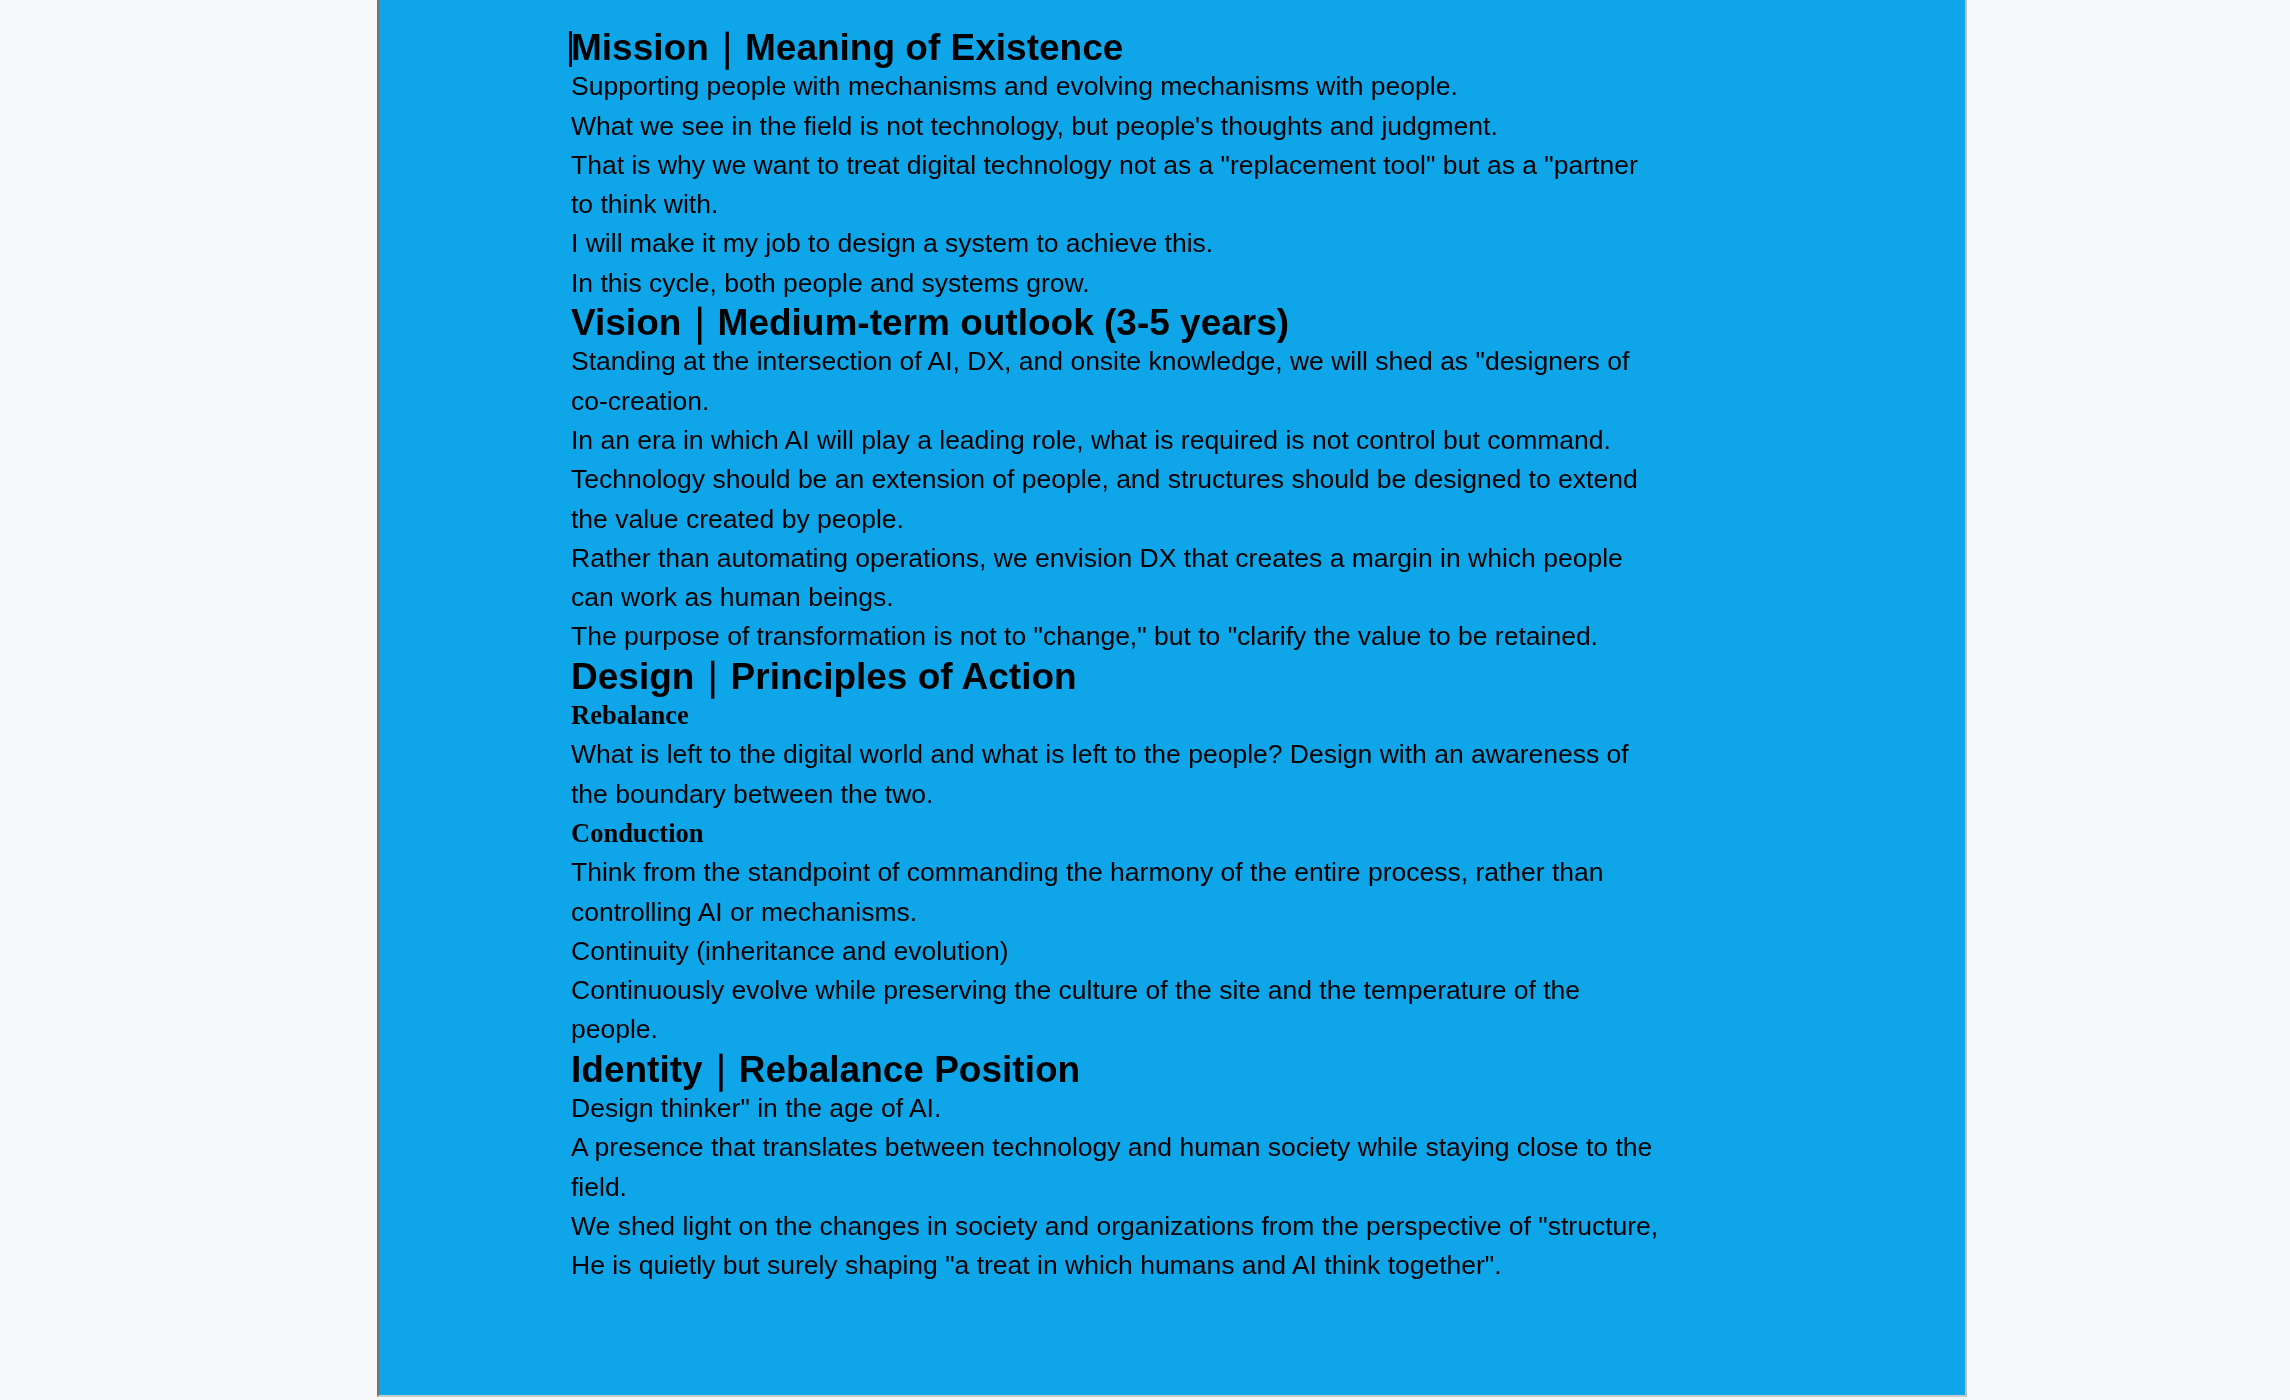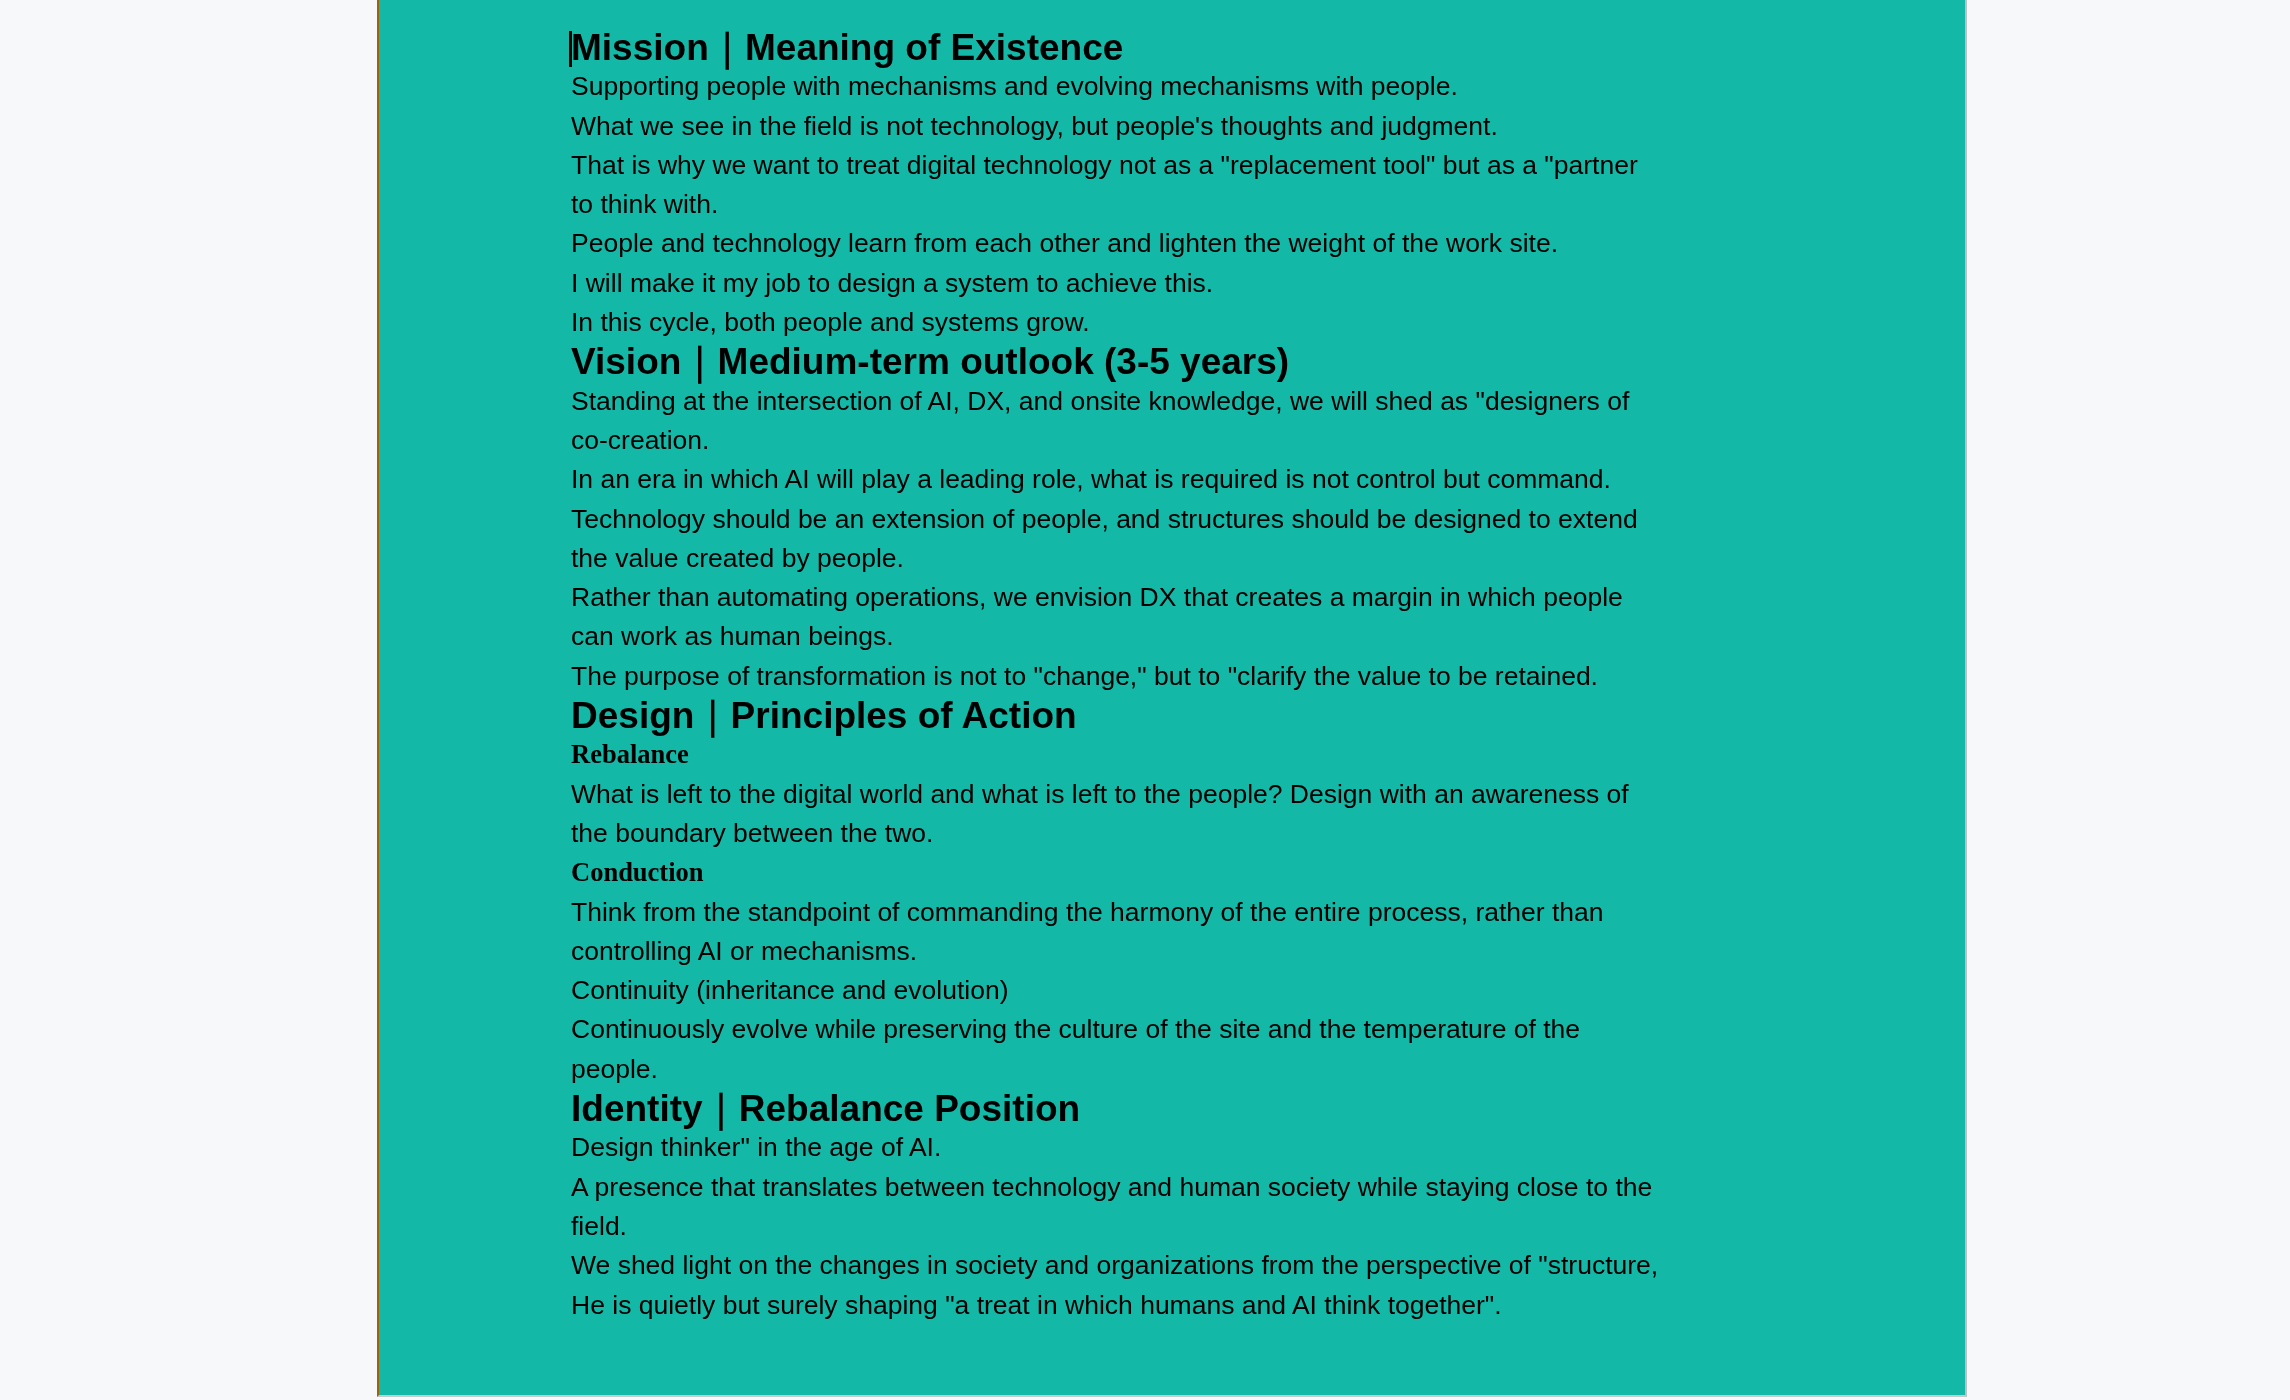--- a/index.html
+++ b/index.html
@@ -18,22 +18,22 @@
     inset: 0;
     background: #f7f8fa;
   }
   .page {
     position: absolute;
     left: 377px;
     top: 0;
     width: 1590px;
     height: 1397px;
     box-sizing: border-box;
-    background: #14b8a6;
-    border-left: 2px solid #a16207;
+    background: #0ea5e9;
+    border-left: 2px solid #737373;
     border-right: 2px solid #bdc0c4;
     border-bottom: 2px solid #c7cacd;
     overflow: hidden;
   }
   .content {
     padding: 28px 100px 0 192px;
     font-size: 26.5px;
     line-height: 39.3px;
     color: #000000;
   }
@@ -65,21 +65,20 @@
 
 <div class="app-bg"></div>
 
 <div class="page">
   <div class="content" id="doc-content">
       <div class="h">Mission｜Meaning of Existence<span class="caret"></span></div>
       <div class="line">Supporting people with mechanisms and evolving mechanisms with people.</div>
       <div class="line">What we see in the field is not technology, but people's thoughts and judgment.</div>
       <div class="line">That is why we want to treat digital technology not as a "replacement tool" but as a "partner</div>
       <div class="line">to think with.</div>
-      <div class="line">People and technology learn from each other and lighten the weight of the work site.</div>
       <div class="line">I will make it my job to design a system to achieve this.</div>
       <div class="line">In this cycle, both people and systems grow.</div>
       <div class="h">Vision｜Medium-term outlook (3-5 years)</div>
       <div class="line">Standing at the intersection of AI, DX, and onsite knowledge, we will shed as "designers of</div>
       <div class="line">co-creation.</div>
       <div class="line">In an era in which AI will play a leading role, what is required is not control but command.</div>
       <div class="line">Technology should be an extension of people, and structures should be designed to extend</div>
       <div class="line">the value created by people.</div>
       <div class="line">Rather than automating operations, we envision DX that creates a margin in which people</div>
       <div class="line">can work as human beings.</div>

